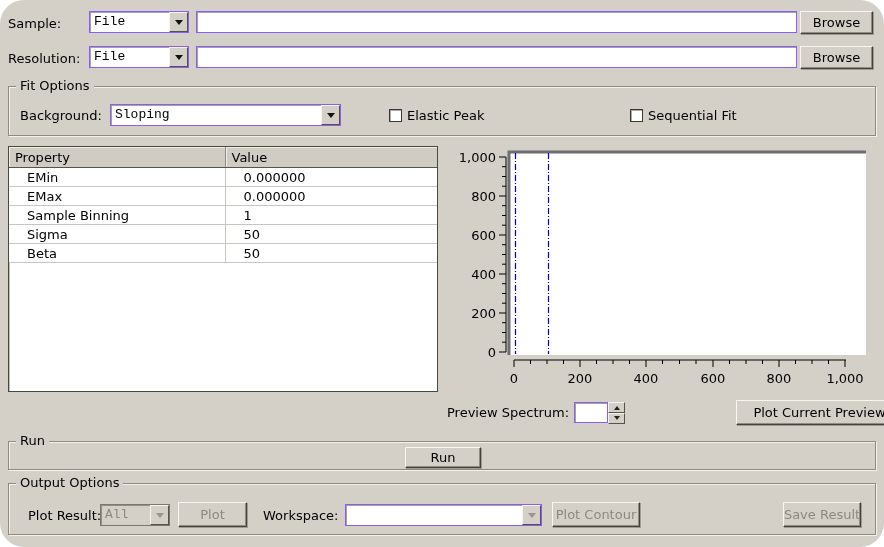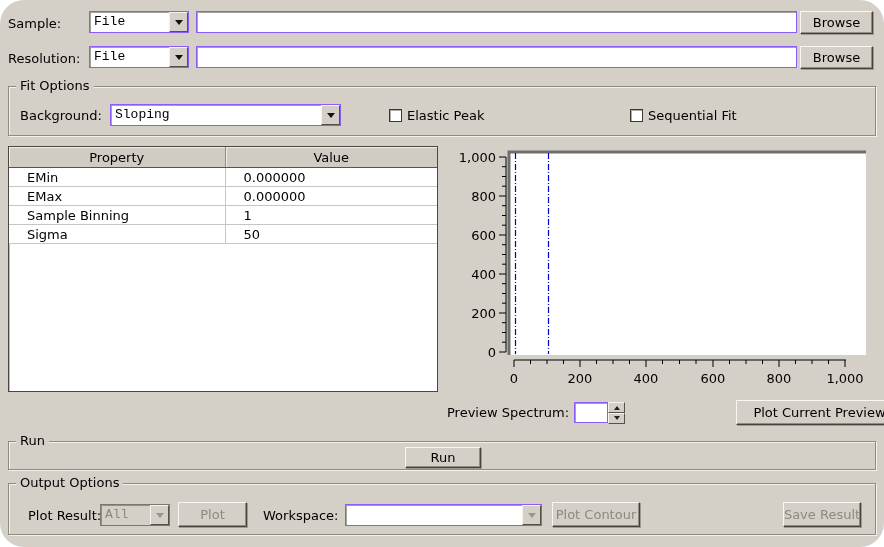--- a/index.html
+++ b/index.html
@@ -54,21 +54,21 @@
   }
 
   
   .ptable {
     background:#fff; box-sizing:border-box;
     border:1px solid #4a483f;
     box-shadow: inset 1px 1px 0 rgba(90,88,80,.4);
   }
   .ptable table { border-collapse:collapse; width:100%; table-layout:fixed; }
   .ptable th {
-    background:#d0ccc4; font-weight:normal; text-align:center;
+    background:#d0ccc4; font-weight:normal; text-align:left;
     padding:2px 6px; height:16px;
     border-bottom:1px solid #55534b; border-right:1px solid #8d8a80;
     box-shadow: inset 1px 1px 0 #f0eee7;
   }
   .ptable th:last-child { border-right:none; }
   .ptable td {
     padding:1px 18px; height:16px;
     border-bottom:1px solid #c9c6bf; border-right:1px solid #c9c6bf;
     background:#fff; overflow:hidden; white-space:nowrap;
   }
@@ -147,20 +147,24 @@
         <tr>
           <td>EMax</td>
           <td>0.000000</td>
         </tr>
         <tr>
           <td>Sample Binning</td>
           <td>1</td>
         </tr>
         <tr>
           <td>Sigma</td>
+          <td>50</td>
+        </tr>
+        <tr>
+          <td>Beta</td>
           <td>50</td>
         </tr>
       </tbody>
     </table>
   </div>
 
   <svg class="abs" style="left:442px; top:145px;" width="436" height="250" viewBox="0 0 436 250">
 
     <rect x="67" y="7" width="357" height="203" fill="#ffffff"></rect>
     <path d="M67,210 L67,7 L424,7" fill="none" stroke="#6e6e6e" stroke-width="3"></path>

